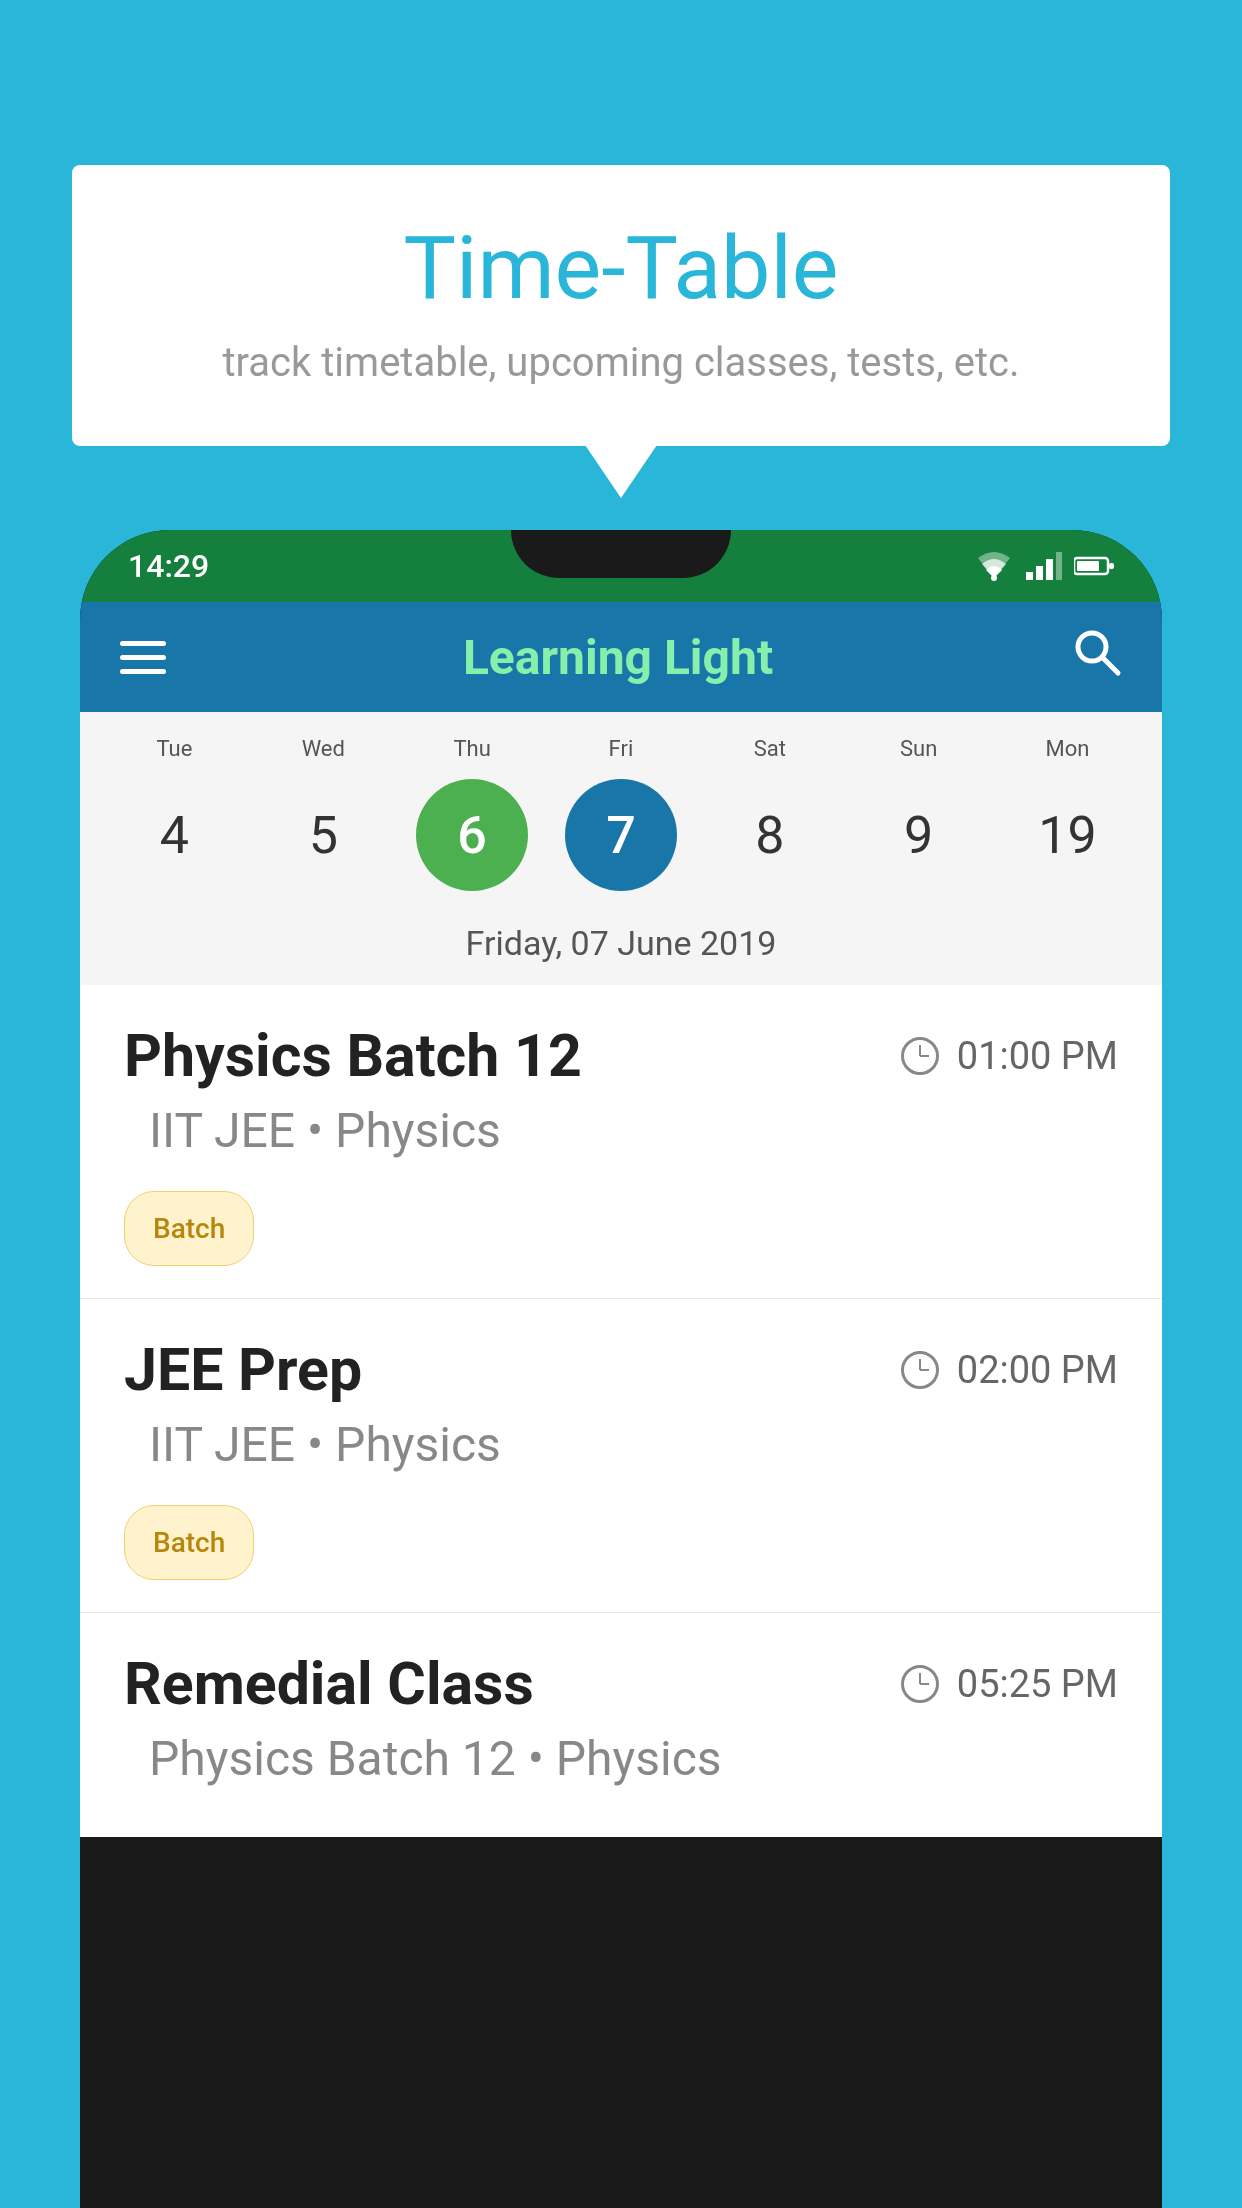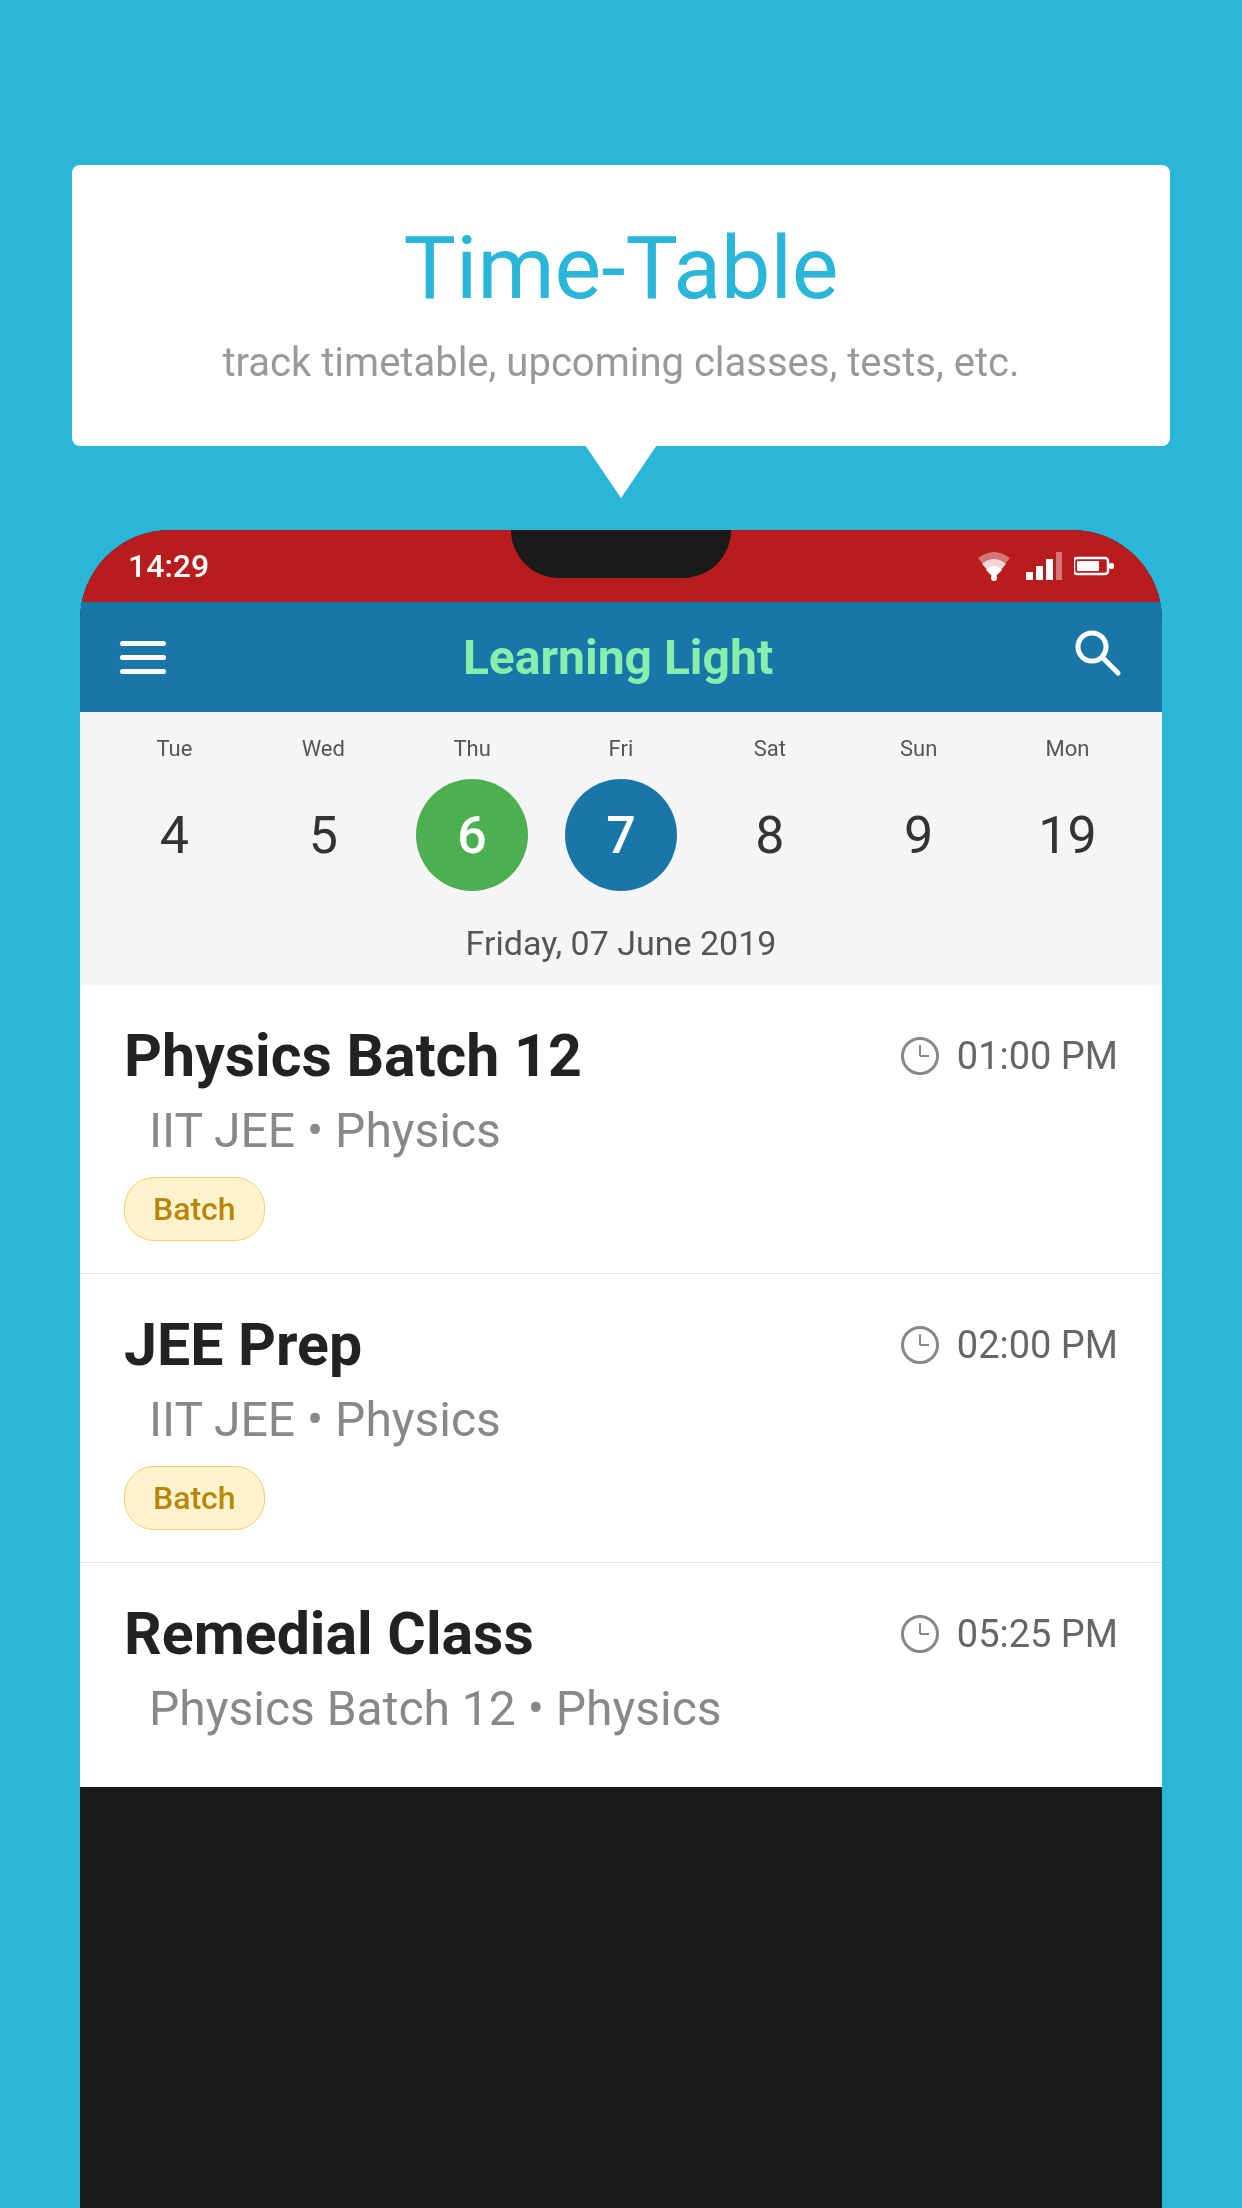--- a/index.html
+++ b/index.html
@@ -66,21 +66,21 @@
       height: 100%;
       background: #1a1a1a;
       border-radius: 90px 90px 0 0;
       position: relative;
       padding: 0;
       overflow: hidden;
     }
 
     
     .phone-status-bar {
-      background: #b91c1c;
+      background: #15803d;
       height: 72px;
       display: flex;
       align-items: center;
       justify-content: space-between;
       padding: 0 48px;
       position: relative;
     }
 
     .phone-status-bar::before {
       content: '';
@@ -271,25 +271,26 @@
       font-size: 48px;
       color: #888;
       margin-bottom: 18px;
       margin-left: 25px;
     }
 
     .batch-badge {
       display: inline-block;
       background: #fff3cd;
       color: #b8860b;
-      font-size: 32px;
+      font-size: 28px;
       font-weight: 500;
-      padding: 12px 28px;
+      padding: 20px 28px;
       border-radius: 30px;
       border: 1.5px solid #f0d070;
+      margin-top: 14px;
     }
   </style>
 </head>
 <body>
 
 <div class="speech-bubble">
   <div class="bubble-title">Time-Table</div>
   <div class="bubble-subtitle">track timetable, upcoming classes, tests, etc.</div>
 </div>
 

